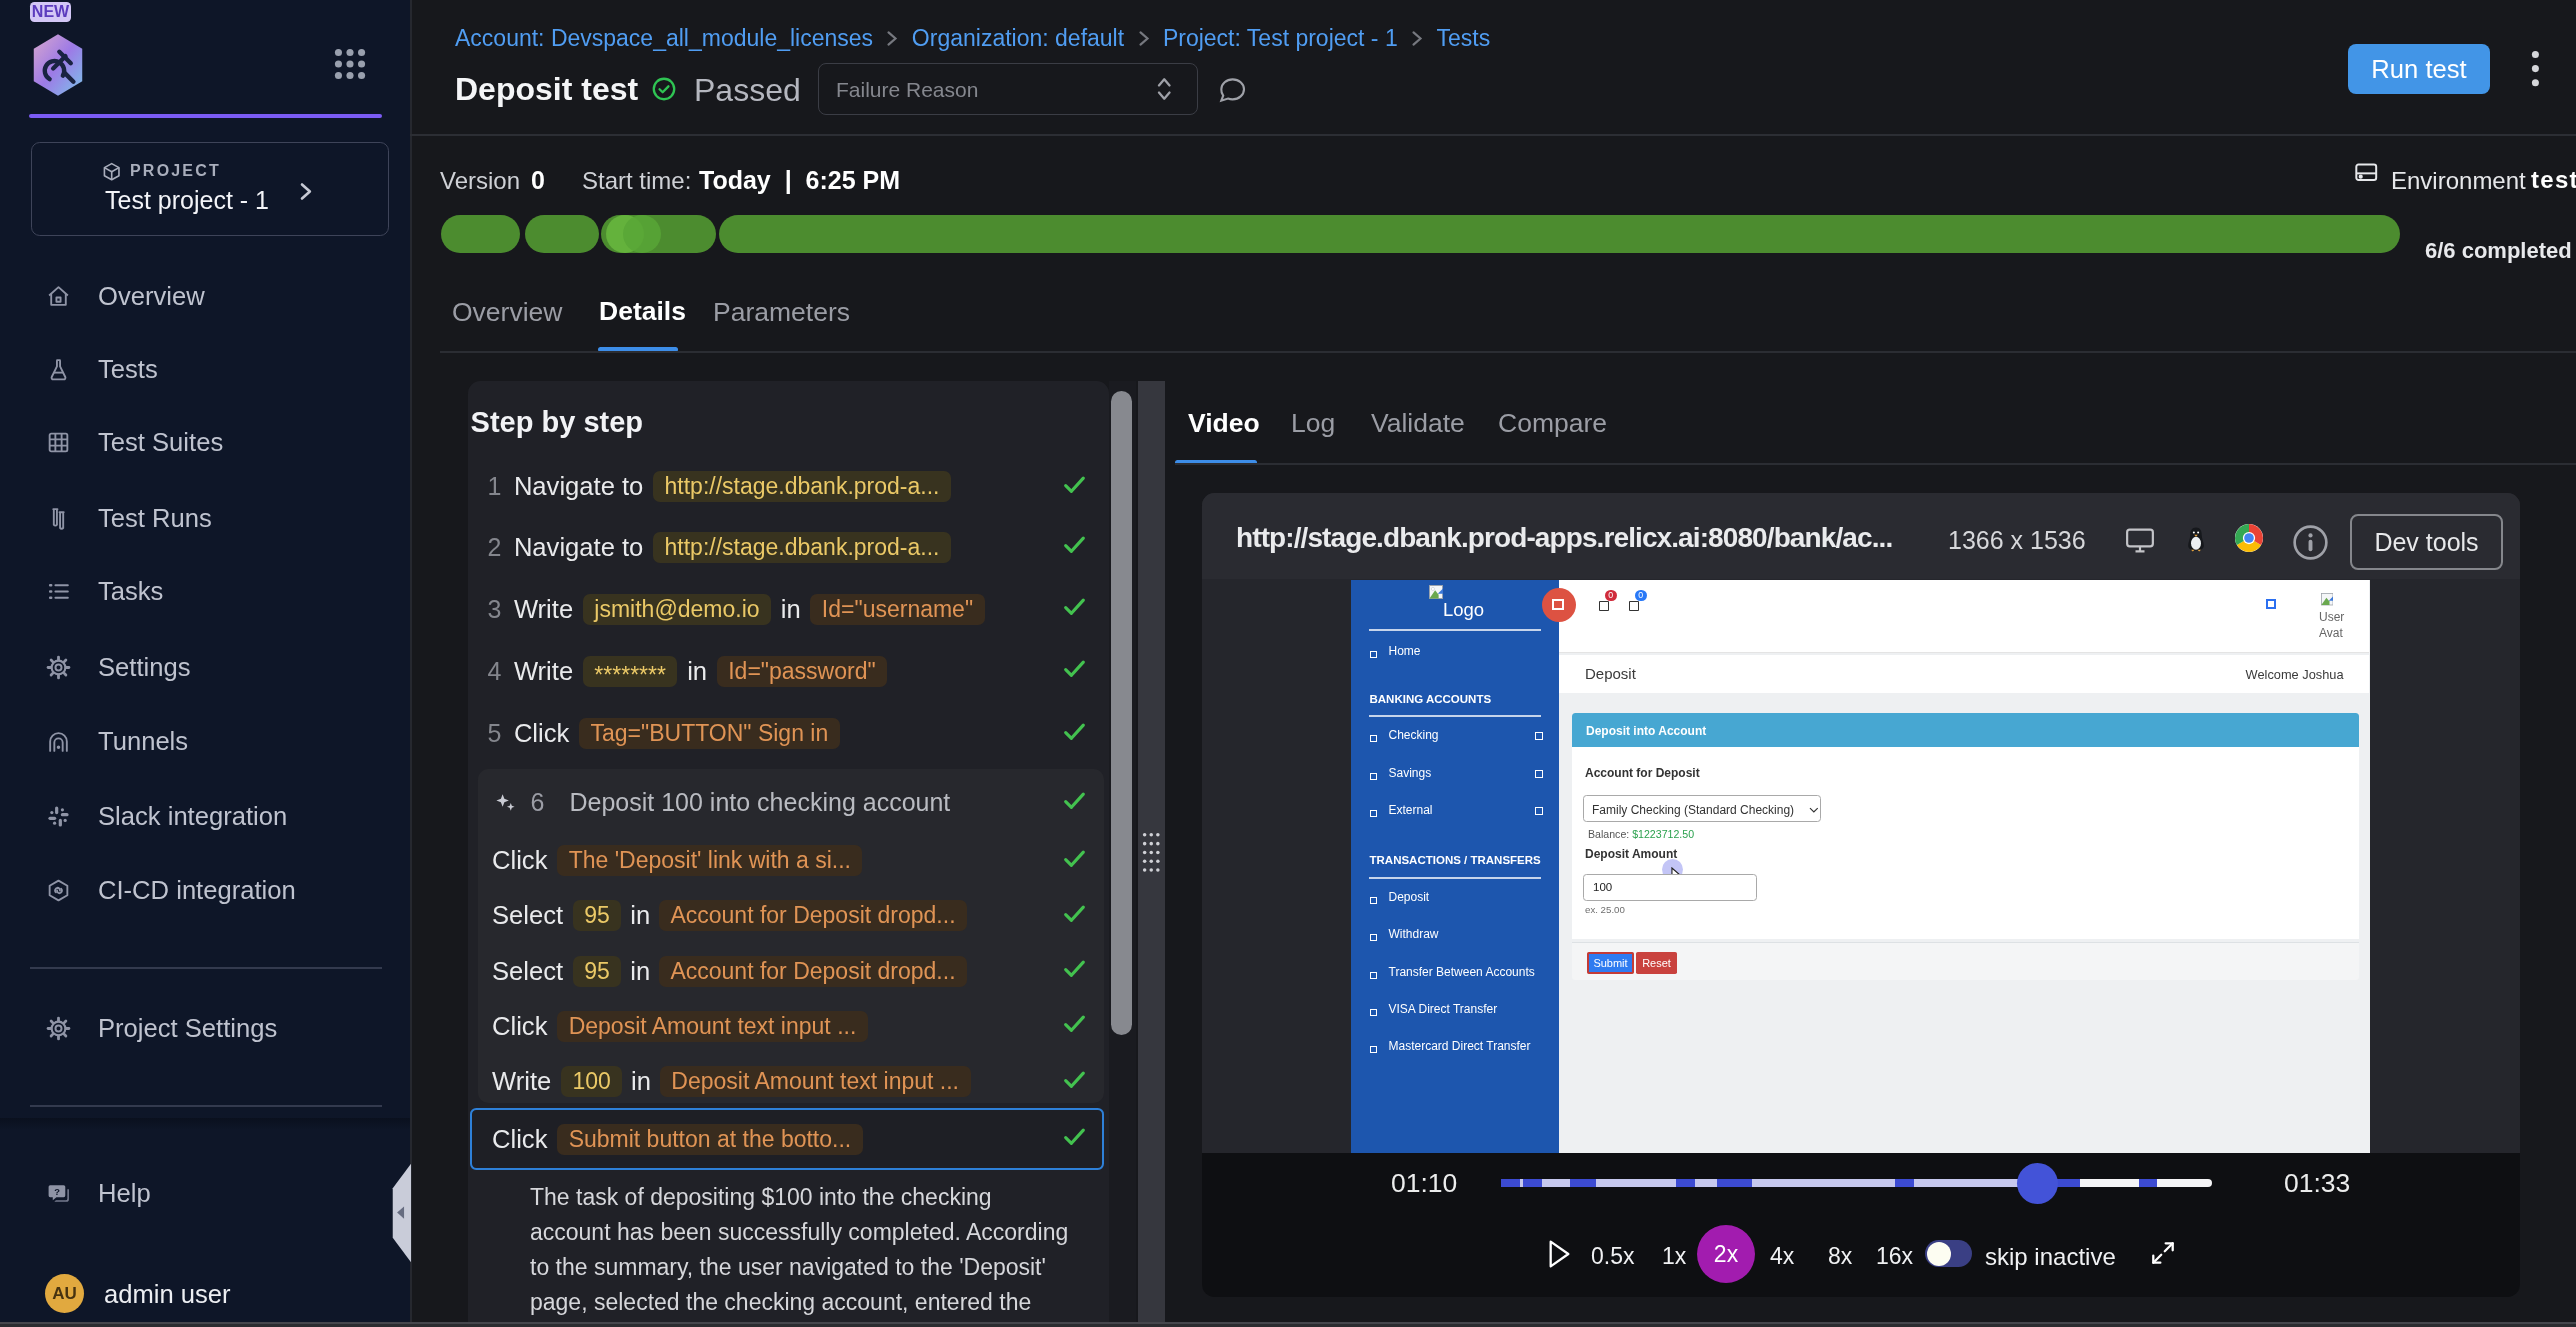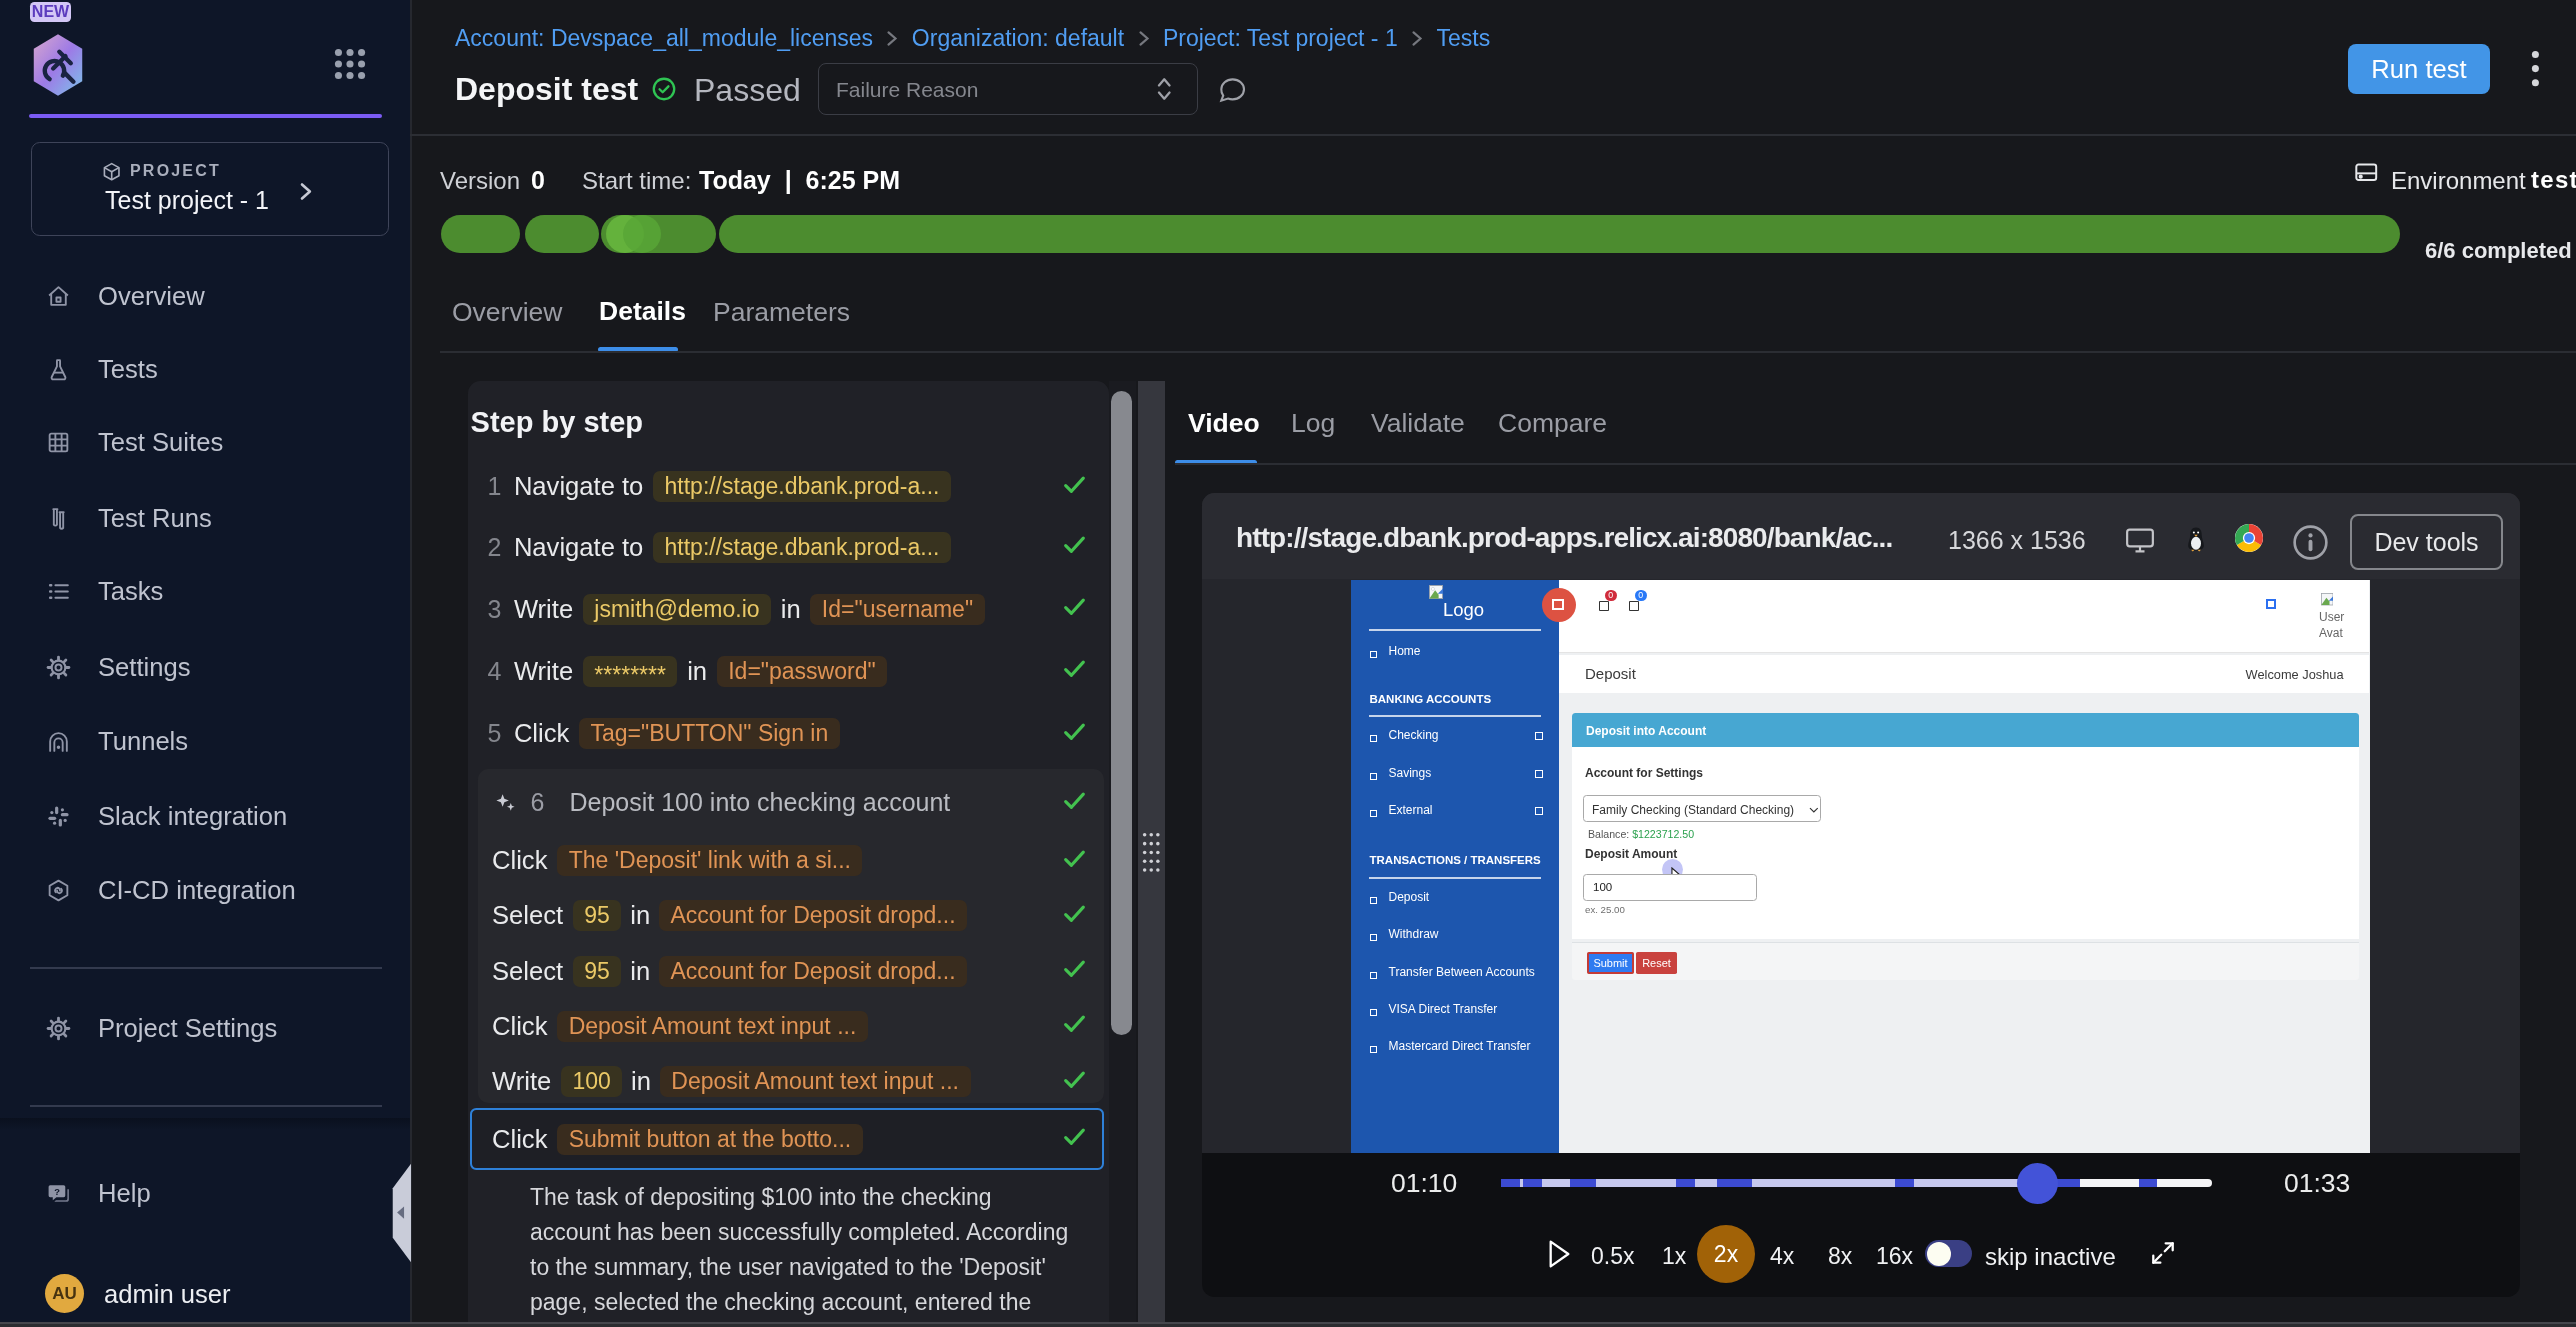--- a/index.html
+++ b/index.html
@@ -495,21 +495,21 @@
           <rect x="0.5" y="0.5" width="15" height="15" fill="#f4f6f8" stroke="#9aa0a8"></rect>
           <path d="M0.5 15.5 L7 6 L11 11 L11 15.5 Z" fill="#6aa84f"></path>
           <path d="M16 4 L10 10 L16 10 Z" fill="#3c78d8"></path>
         </svg>
       <div class="abs" style="left:968px;top:30px;color:#666;font-size:12px;">User</div>
       <div class="abs" style="left:968px;top:46px;color:#666;font-size:12px;">Avat</div>
 
       <div class="abs" style="left:221px;top:133px;width:787px;height:34px;background:#47a7d2;border-radius:3.5px 3.5px 0 0;"></div>
       <div class="abs" style="left:235px;top:144px;color:#fff;font-size:12px;font-weight:bold;">Deposit into Account</div>
       <div class="abs" style="left:221px;top:167px;width:787px;height:192px;background:#fff;"></div>
-      <div class="abs" style="left:234px;top:186px;color:#333;font-size:12px;font-weight:bold;">Account for Settings</div>
+      <div class="abs" style="left:234px;top:186px;color:#333;font-size:12px;font-weight:bold;">Account for Deposit</div>
       <div class="abs" style="left:232px;top:215px;width:238px;height:27px;background:#fff;border:1.3px solid #a9a9a9;border-radius:3.5px;"></div>
       <div class="abs" style="left:241px;top:223px;color:#333;font-size:12px;">Family Checking (Standard Checking)</div>
       <svg class="abs" style="left:458px;top:227px;" width="9.7" height="6.2" viewBox="0 0 12 8" fill="none" stroke="#333" stroke-width="1.5">
           <path d="M1 1.5 L6 6.5 L11 1.5"></path>
         </svg>
       <div class="abs" style="left:237px;top:248px;font-size:10.6px;color:#555;">Balance: <span style="color:#2ba14e;">$1223712.50</span></div>
       <div class="abs" style="left:234px;top:267px;color:#333;font-size:12px;font-weight:bold;">Deposit Amount</div>
       <div class="abs" style="left:311px;top:279px;width:21px;height:21px;border-radius:50%;background:rgba(145,150,238,0.55);"></div>
       <svg class="abs" style="left:320px;top:287px;" width="13.2" height="17" viewBox="0 0 14 18">
           <path d="M1 1 L1 13.5 L4.2 10.8 L6.2 15.5 L8.6 14.4 L6.6 9.8 L10.8 9.6 Z" fill="#fff" stroke="#222" stroke-width="1.2"></path>
@@ -534,21 +534,21 @@
     <div class="abs" style="left:552px;top:826px;width:35px;height:8px;background:#3c4bd2;"></div>
     <div class="abs" style="left:730px;top:826px;width:18.5px;height:8px;background:#3c4bd2;"></div>
     <div class="abs" style="left:891px;top:826px;width:24px;height:8px;background:#3c4bd2;"></div>
     <div class="abs" style="left:974px;top:826px;width:17.7px;height:8px;background:#3c4bd2;"></div>
     <div class="abs" style="left:852px;top:810px;width:41px;height:41px;border-radius:50%;background:#4353d8;"></div>
     <svg class="abs" style="left:383px;top:886px;" width="23px" height="30" viewBox="0 0 26 34" fill="none" stroke="#fff" stroke-width="2.6" stroke-linejoin="round">
         <path d="M3 3 L23 17 L3 31 Z"></path>
       </svg>
     <div class="abs" style="left:426px;top:890px;color:#f0f1f3;font-size:23px;">0.5x</div>
     <div class="abs" style="left:497px;top:890px;color:#f0f1f3;font-size:23px;">1x</div>
-    <div class="abs" style="left:532px;top:872px;width:58px;height:58px;border-radius:50%;background:#a16207;color:#fff;font-size:23px;display:flex;align-items:center;justify-content:center;">2x</div>
+    <div class="abs" style="left:532px;top:872px;width:58px;height:58px;border-radius:50%;background:#a21caf;color:#fff;font-size:23px;display:flex;align-items:center;justify-content:center;">2x</div>
     <div class="abs" style="left:605px;top:890px;color:#f0f1f3;font-size:23px;">4x</div>
     <div class="abs" style="left:663px;top:890px;color:#f0f1f3;font-size:23px;">8x</div>
     <div class="abs" style="left:711px;top:890px;color:#f0f1f3;font-size:23px;">16x</div>
     <div class="abs" style="left:760px;top:887px;width:47px;height:27px;border-radius:14px;background:#3a3f84;"></div>
     <div class="abs" style="left:762px;top:889px;width:24px;height:24px;border-radius:50%;background:#fdfdf2;"></div>
     <div class="abs" style="left:820px;top:890px;color:#f0f1f3;font-size:24px;">skip inactive</div>
     <svg class="abs" style="left:983px;top:885px;" width="30" height="30" viewBox="0 0 34 34" fill="none" stroke="#fff" stroke-width="2.6" stroke-linecap="round" stroke-linejoin="round">
         <path d="M20 6 H28 V14"></path>
         <path d="M28 6 L19 15"></path>
         <path d="M14 28 H6 V20"></path>

